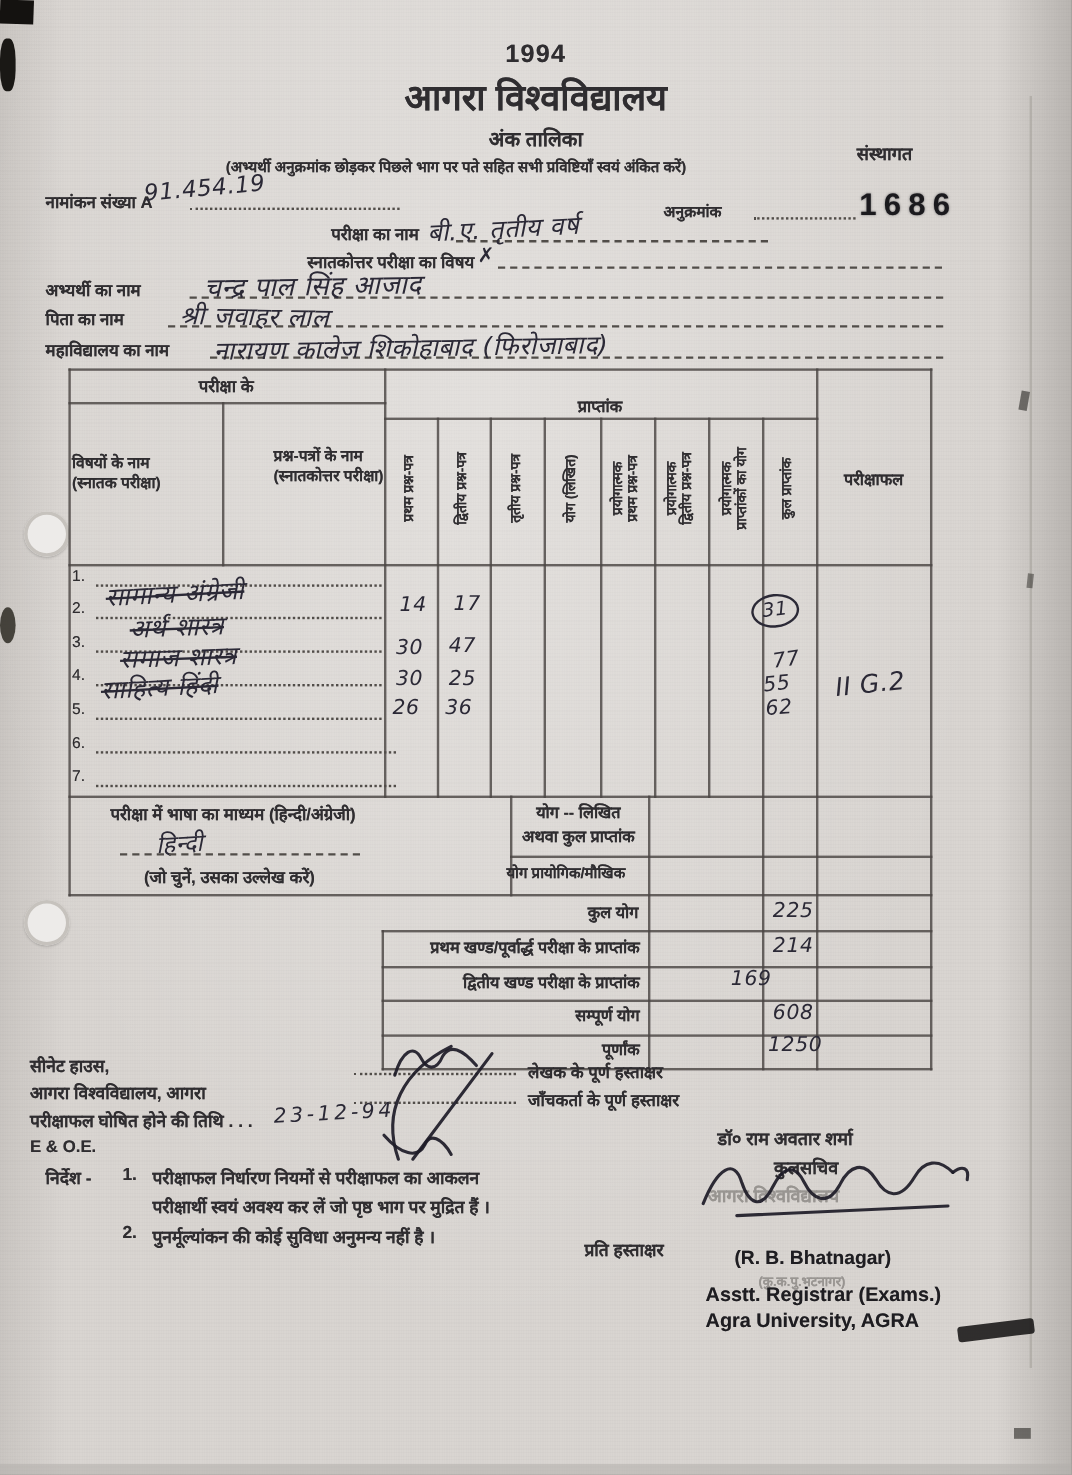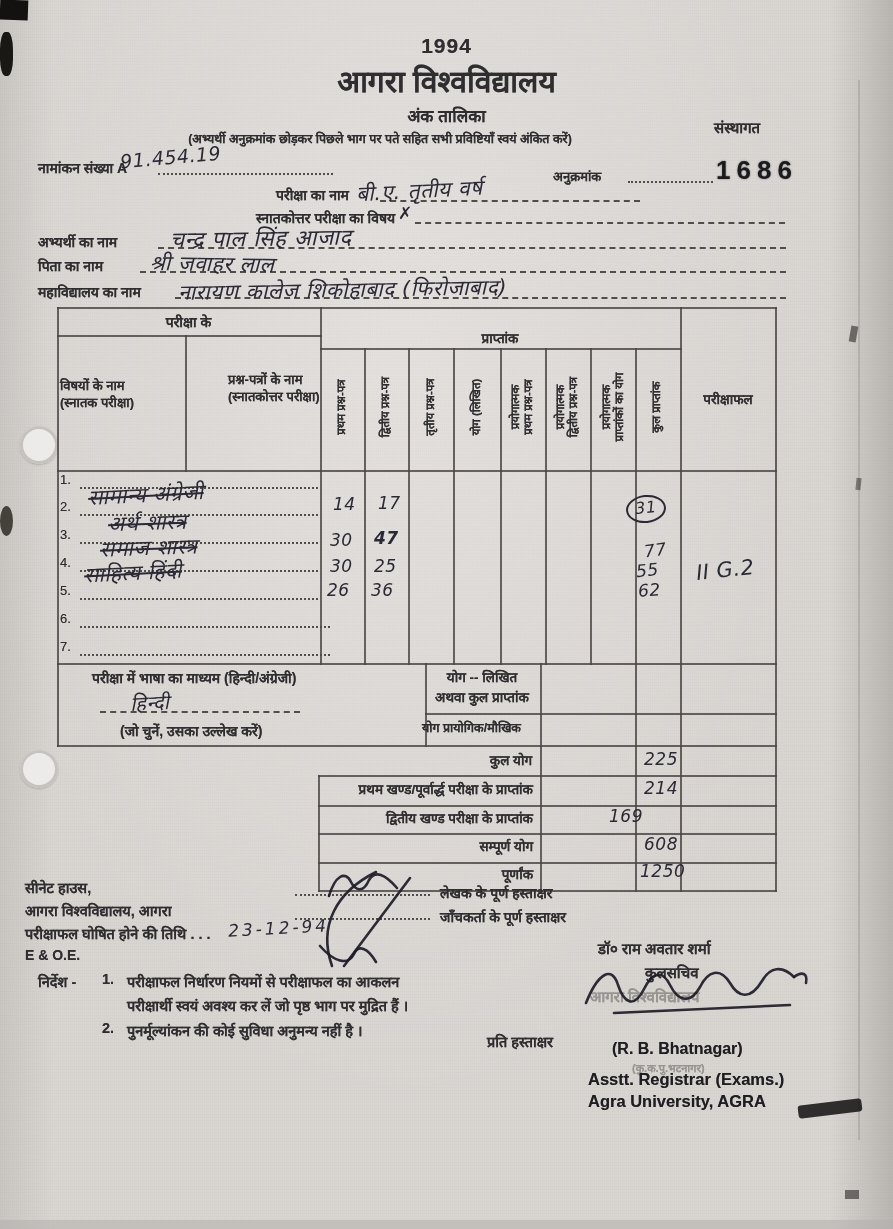--- a/index.html
+++ b/index.html
@@ -141,21 +141,21 @@
     <span class="dots abs" style="left:80px;top:653px;width:250px;"></span>
 
   <div class="hw" style="left:88px;top:480px;font-size:21px;transform:rotate(-3deg);text-decoration:line-through;">सामान्य अंग्रेजी</div>
   <div class="hw" style="left:108px;top:508px;font-size:21px;transform:rotate(-2deg);text-decoration:line-through;">अर्थ शास्त्र</div>
   <div class="hw" style="left:100px;top:533px;font-size:21px;transform:rotate(-2deg);text-decoration:line-through;">समाज शास्त्र</div>
   <div class="hw" style="left:84px;top:558px;font-size:21px;transform:rotate(-3deg);text-decoration:line-through;">साहित्य हिंदी</div>
 
   <div class="hw" style="left:333px;top:494px;font-size:17px;">14</div>
   <div class="hw" style="left:378px;top:493px;font-size:17px;">17</div>
   <div class="hw" style="left:330px;top:530px;font-size:17px;">30</div>
-  <div class="hw" style="left:374px;top:528px;font-size:17px;font-weight:bold;">47</div>
+  <div class="hw" style="left:374px;top:528px;font-size:17px;">47</div>
   <div class="hw" style="left:330px;top:556px;font-size:17px;">30</div>
   <div class="hw" style="left:374px;top:556px;font-size:17px;">25</div>
   <div class="hw" style="left:327px;top:580px;font-size:17px;">26</div>
   <div class="hw" style="left:371px;top:580px;font-size:17px;">36</div>
 
   <div class="hw circle" style="left:626px;top:495px;width:36px;height:24px;line-height:22px;font-size:16px;transform:rotate(-6deg);">31</div>
   <div class="hw" style="left:644px;top:540px;font-size:17px;transform:rotate(-8deg);">77</div>
   <div class="hw" style="left:636px;top:560px;font-size:17px;transform:rotate(-6deg);">55</div>
   <div class="hw" style="left:638px;top:580px;font-size:17px;transform:rotate(-4deg);">62</div>
   <div class="hw" style="left:696px;top:558px;font-size:21px;transform:rotate(-6deg);">II G.2</div>

